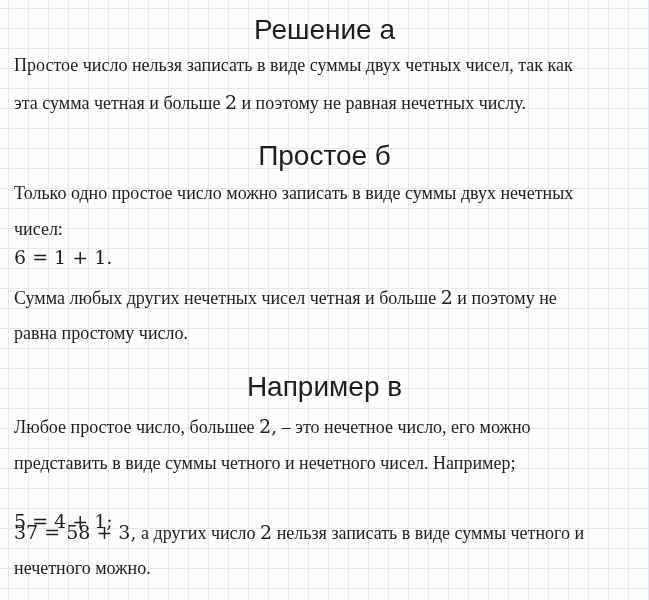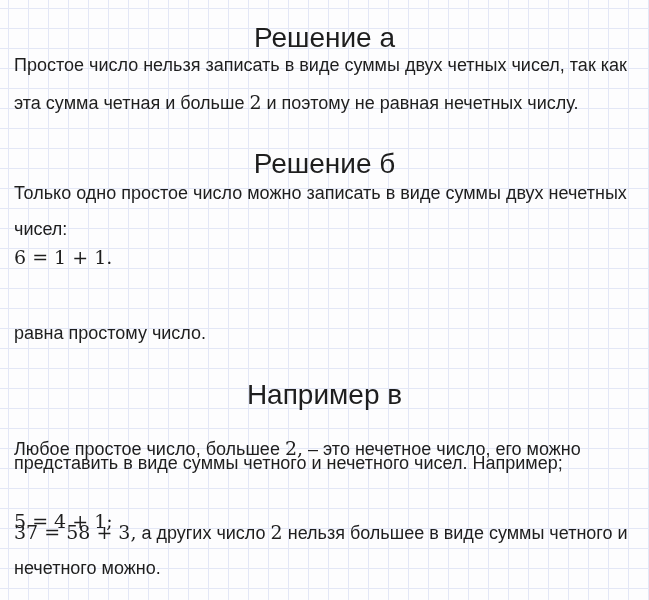--- a/index.html
+++ b/index.html
@@ -23,37 +23,37 @@
       linear-gradient(to right, #e3e7f6 1px, transparent 1px),
       linear-gradient(to bottom, #e3e7f6 1px, transparent 1px);
     background-size: 20px 20px;
     background-position: 8px 8px;
     color: #1e1e1e;
   }
   .heading {
     position: absolute;
     left: 0;
     right: 0;
-    margin: 16px;
+    margin: 8px;
     text-align: center;
     font-size: 28px;
     line-height: 34px;
     font-weight: 400;
     white-space: nowrap;
   }
   .line {
     position: absolute;
     left: 14px;
     right: 0;
     font-size: 18px;
     line-height: 24px;
     white-space: nowrap;
   }
   .sans {
-    font-family: Liberation Sans, sans-serif;
+    font-family: Liberation Serif, serif;
   }
   .math {
     font-family: "DejaVu Serif", serif;
     font-size: 19px;
   }
 </style>
 </head>
 <body>
 
 <div class="sheet">
@@ -61,54 +61,57 @@
   <h1 class="heading" style="top:5px">Решение а</h1>
 
   <div class="line" style="top:53px">
     <span class="sans">Простое число нельзя записать в виде суммы двух четных чисел, так как</span>
   </div>
 
   <div class="line" style="top:90px">
     <span class="sans">эта сумма четная и больше </span><span class="math">2</span><span class="sans"> и поэтому не равная нечетных числу.</span>
   </div>
 
-  <h1 class="heading" style="top:131px">Решение б</h1>
+  <h1 class="heading" style="top:131px">Простое б</h1>
 
   <div class="line" style="top:181px">
     <span class="sans">Только одно простое число можно записать в виде суммы двух нечетных</span>
   </div>
 
   <div class="line" style="top:217px">
     <span class="sans">чисел:</span>
   </div>
 
   <div class="line" style="top:245px">
     <span class="math">6 = 1 + 1.</span>
   </div>
 
+  <div class="line" style="top:285px">
+    <span class="sans">Сумма любых других нечетных чисел четная и больше </span><span class="math">2</span><span class="sans"> и поэтому не</span>
+  </div>
 
   <div class="line" style="top:321px">
     <span class="sans">равна простому число.</span>
   </div>
 
   <h1 class="heading" style="top:362px">Например в</h1>
 
-  <div class="line" style="top:436px">
+  <div class="line" style="top:414px">
     <span class="sans">Любое простое число, большее </span><span class="math">2,</span><span class="sans"> – это нечетное число, его можно</span>
   </div>
 
   <div class="line" style="top:451px">
     <span class="sans">представить в виде суммы четного и нечетного чисел. Например;</span>
   </div>
 
   <div class="line" style="top:509px">
     <span class="math">5 = 4 + 1;</span>
   </div>
 
   <div class="line" style="top:520px">
-    <span class="math">37 = 58 + 3,</span><span class="sans"> а других число </span><span class="math">2</span><span class="sans"> нельзя большее в виде суммы четного и</span>
+    <span class="math">37 = 58 + 3,</span><span class="sans"> а других число </span><span class="math">2</span><span class="sans"> нельзя записать в виде суммы четного и</span>
   </div>
 
   <div class="line" style="top:556px">
     <span class="sans">нечетного можно.</span>
   </div>
 
 </div>
 
 </body></html>

